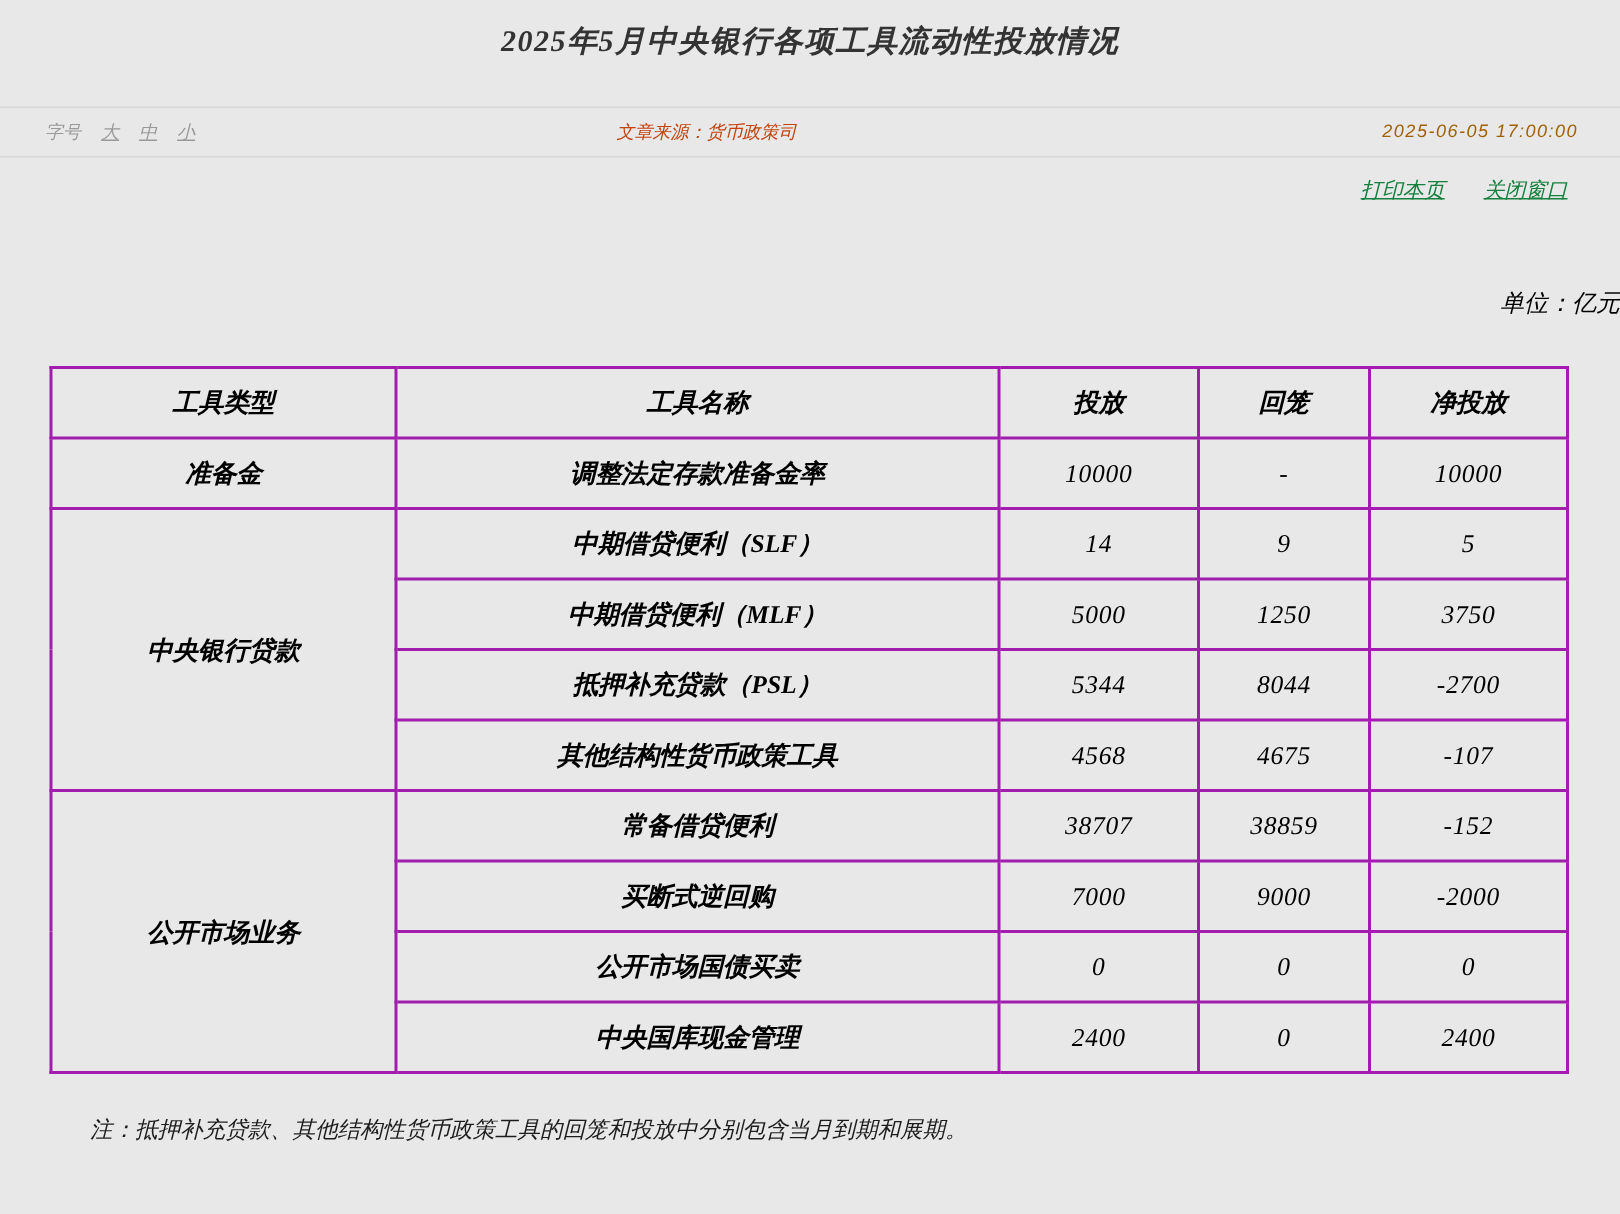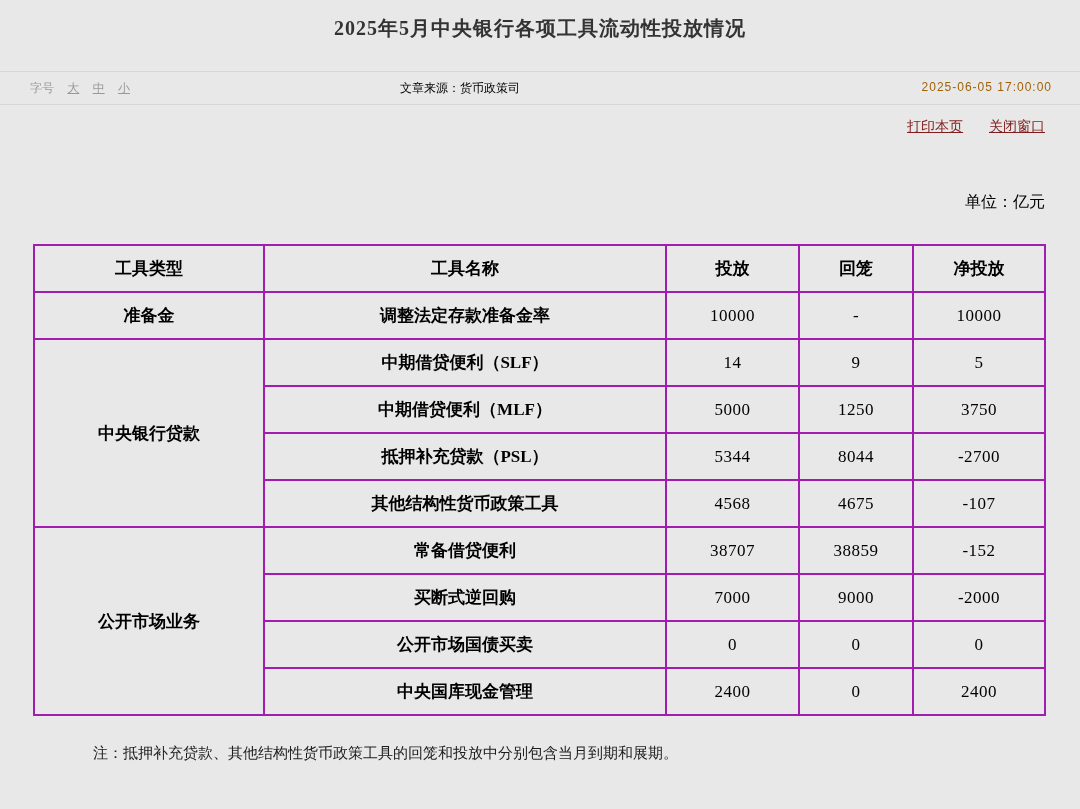--- a/index.html
+++ b/index.html
@@ -3,21 +3,21 @@
 <meta charset="utf-8">
 <style>
   * { margin: 0; padding: 0; box-sizing: border-box; }
   html, body { width: 1080px; height: 809px; }
   body {
     background: #e8e8e8;
     font-family: "Liberation Sans", "DejaVu Sans", sans-serif;
     color: #1a1a1a;
     overflow: hidden;
   }
-  .page { width: 1080px; height: 654px; position: relative; }
+  .page { width: 1080px; height: 654px; position: relative; font-style: italic; }
 
   .page-title {
     padding-top: 14px;
     text-align: center;
     font-family: "Liberation Serif", "DejaVu Serif", serif;
     font-weight: bold;
     font-size: 20px;
     line-height: 28px;
     color: #333333;
     letter-spacing: 1px;
@@ -27,40 +27,39 @@
     margin-top: 29px;
     height: 34px;
     border-top: 1px solid #d6d6d6;
     border-bottom: 1px solid #d6d6d6;
     position: relative;
     font-size: 12px;
     color: #999999;
   }
   .meta-left { position: absolute; left: 30px; top: 8px; }
   .meta-left .fs-link { margin-left: 10px; text-decoration: underline; color: #999999; cursor: pointer; }
-  .meta-source { position: absolute; left: 400px; top: 8px; color: #000000; }
+  .meta-source { position: absolute; left: 411px; top: 8px; color: #c2410c; }
   .meta-date { position: absolute; right: 28px; top: 8px; color: #a16207; letter-spacing: 1px; }
 
   .actions-row {
     margin-top: 13px;
     padding-right: 35px;
     text-align: right;
     font-size: 14px;
   }
   .action-link {
-    color: #7f1d1d;
+    color: #15803d;
     text-decoration: underline;
     margin-left: 22px;
     cursor: pointer;
     margin-top: 36px;
   }
 
   .unit-row {
     margin-top: 56px;
-    padding-right: 35px;
     text-align: right;
     font-size: 16px;
     color: #000000;
   }
 
   table.data-table {
     margin: 31px 0 0 33px;
     width: 1011px;
     border-collapse: collapse;
     border: 2px solid #3c3c3c;
@@ -74,21 +73,21 @@
     font-family: "Liberation Serif", "DejaVu Serif", serif;
     font-size: 17px;
     color: #000000;
     padding: 0 4px;
   }
   .data-table th { font-weight: bold; }
   .cat-cell, .name-cell { font-weight: bold; margin-left: 40px; }
   .num-cell { font-weight: normal; letter-spacing: 0.5px; }
 
   .note-row {
-    margin: 28px 0 0 93px;
+    margin: 28px 0 0 60px;
     font-size: 15px;
     color: #1c1c1c;
   }
 </style>
 </head>
 <body>
 
 <div class="page">
 
   <div class="page-title">2025年5月中央银行各项工具流动性投放情况</div>

